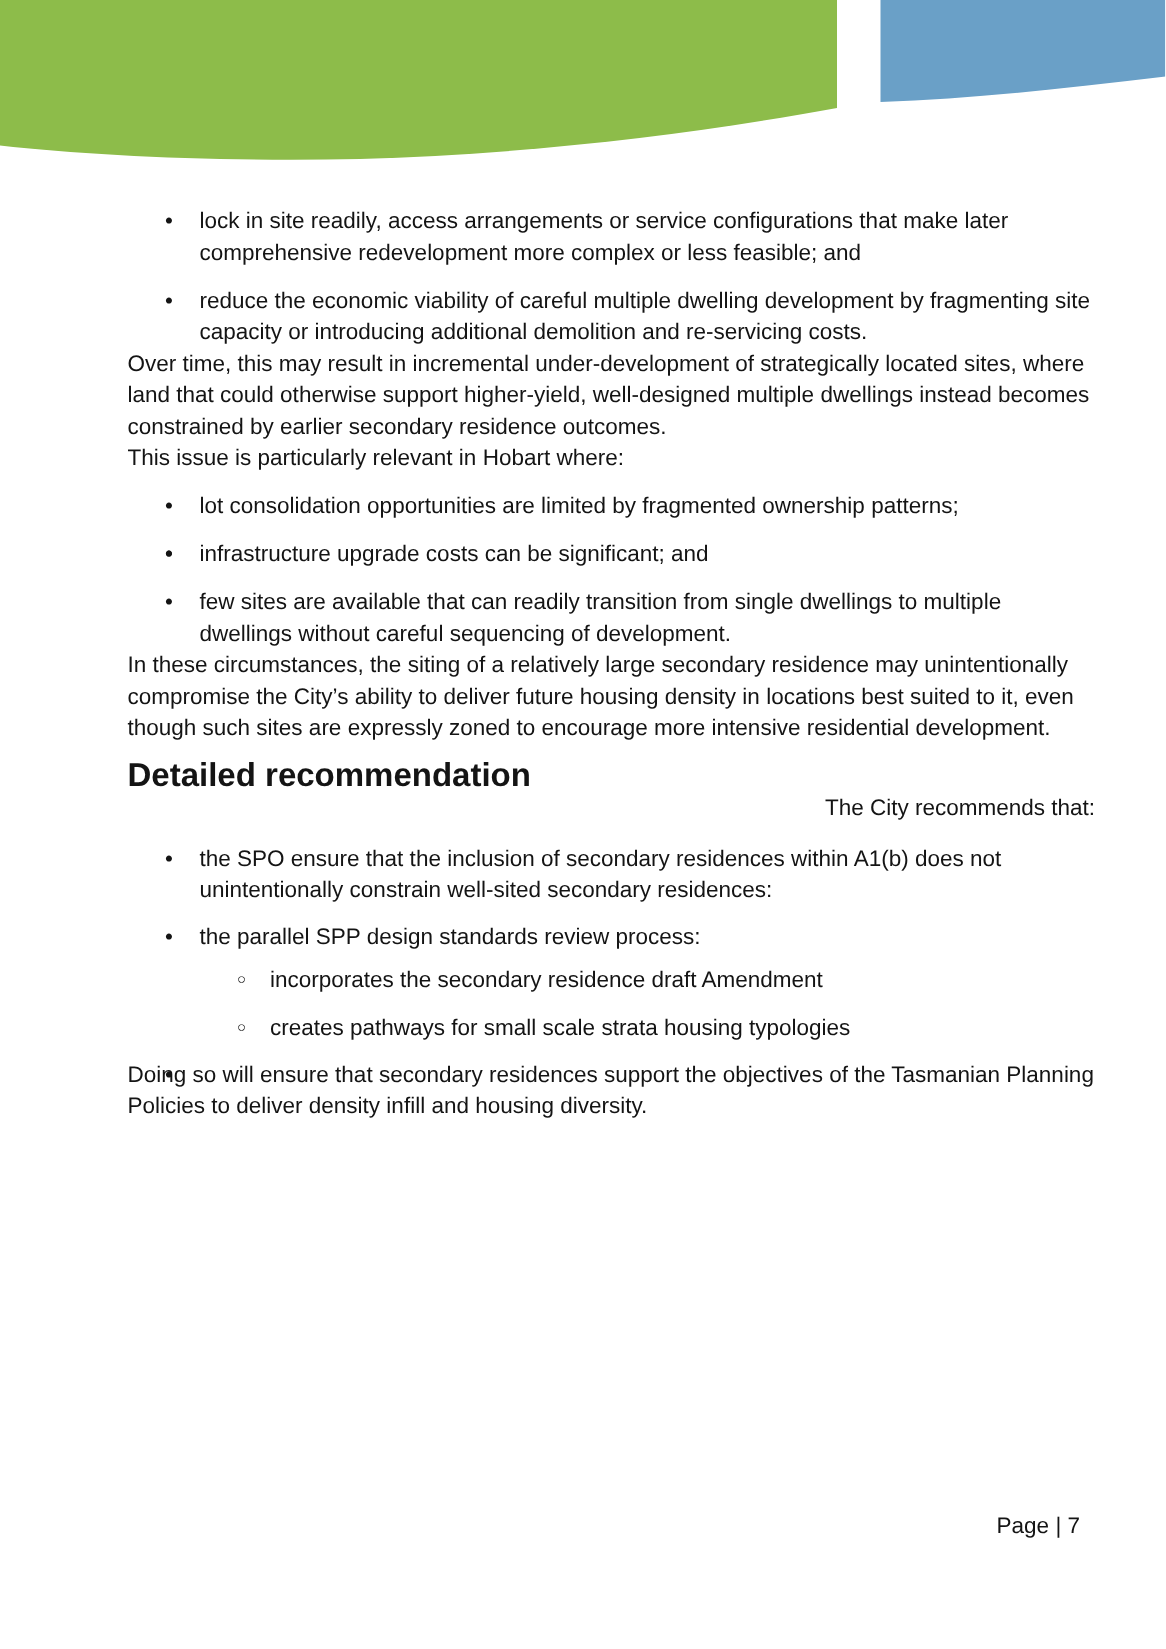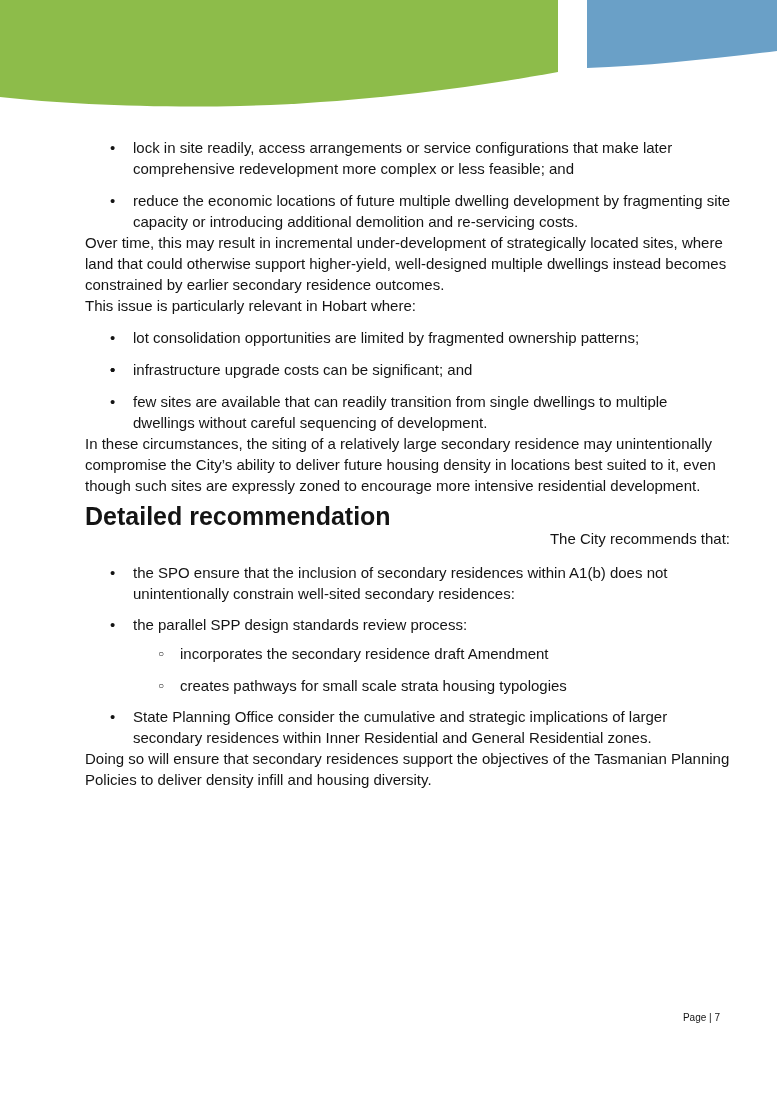--- a/index.html
+++ b/index.html
@@ -28,38 +28,38 @@
   .content p { margin: 0; }
   .li { position: relative; padding-left: 48px; }
   .li .marker {
     position: absolute;
     left: 25px; top: 0;
     line-height: 21px;
   }
   .li.l2 { padding-left: 95px; }
   .li.l2 .marker { left: 73px; font-size: 10px; }
   .heading {
-    font-size: 25px;
+    font-size: 22px;
     font-weight: bold;
     line-height: 23px;
     margin: 0;
   }
   .mt8  { margin-top: 8px; }
   .mt9  { margin-top: 9px; }
   .mt10 { margin-top: 10px; }
   .mt11 { margin-top: 11px; }
   .mt12 { margin-top: 12px; }
   .mt13 { margin-top: 13px; }
   .mt14 { margin-top: 14px; text-align: right; }
   .mt28 { margin-top: 28px; }
   .footer {
     position: absolute;
     top: 1007px;
     right: 57px;
-    font-size: 10px;
+    font-size: 15px;
     line-height: 21px;
     color: #141414;
   }
 </style>
 </head>
 <body>
 
 <div class="page">
 
   <svg class="header-art" viewBox="0 0 777 112" xmlns="http://www.w3.org/2000/svg" aria-hidden="true">
@@ -68,21 +68,21 @@
   </svg>
 
   <div class="content">
 
     <div class="li l1">
       <span class="marker">•</span>
       <span class="li-text">lock in site readily, access arrangements or service configurations that make later comprehensive redevelopment more complex or less feasible; and</span>
     </div>
     <div class="li l1 mt11">
       <span class="marker">•</span>
-      <span class="li-text">reduce the economic locations of future multiple dwelling development by fragmenting site capacity or introducing additional demolition and re-servicing costs.</span>
+      <span class="li-text">reduce the economic viability of careful multiple dwelling development by fragmenting site capacity or introducing additional demolition and re-servicing costs.</span>
     </div>
 
     <p class="mt12">Over time, this may result in incremental under-development of strategically located sites, where land that could otherwise support higher-yield, well-designed multiple dwellings instead becomes constrained by earlier secondary residence outcomes.</p>
 
     <p class="mt10">This issue is particularly relevant in Hobart where:</p>
 
     <div class="li l1 mt11">
       <span class="marker">•</span>
       <span class="li-text">lot consolidation opportunities are limited by fragmented ownership patterns;</span>
     </div>
@@ -115,21 +115,20 @@
     <div class="li l2 mt8">
       <span class="marker">○</span>
       <span class="li-text">incorporates the secondary residence draft Amendment</span>
     </div>
     <div class="li l2 mt11">
       <span class="marker">○</span>
       <span class="li-text">creates pathways for small scale strata housing typologies</span>
     </div>
     <div class="li l1 mt10">
       <span class="marker">•</span>
-      <span class="li-text">State Planning Office consider the cumulative and strategic implications of larger secondary residences within Inner Residential and General Residential zones.</span>
     </div>
 
     <p class="mt28">Doing so will ensure that secondary residences support the objectives of the Tasmanian Planning Policies to deliver density infill and housing diversity.</p>
 
   </div>
 
   <div class="footer">Page | 7</div>
 
 </div>
 

